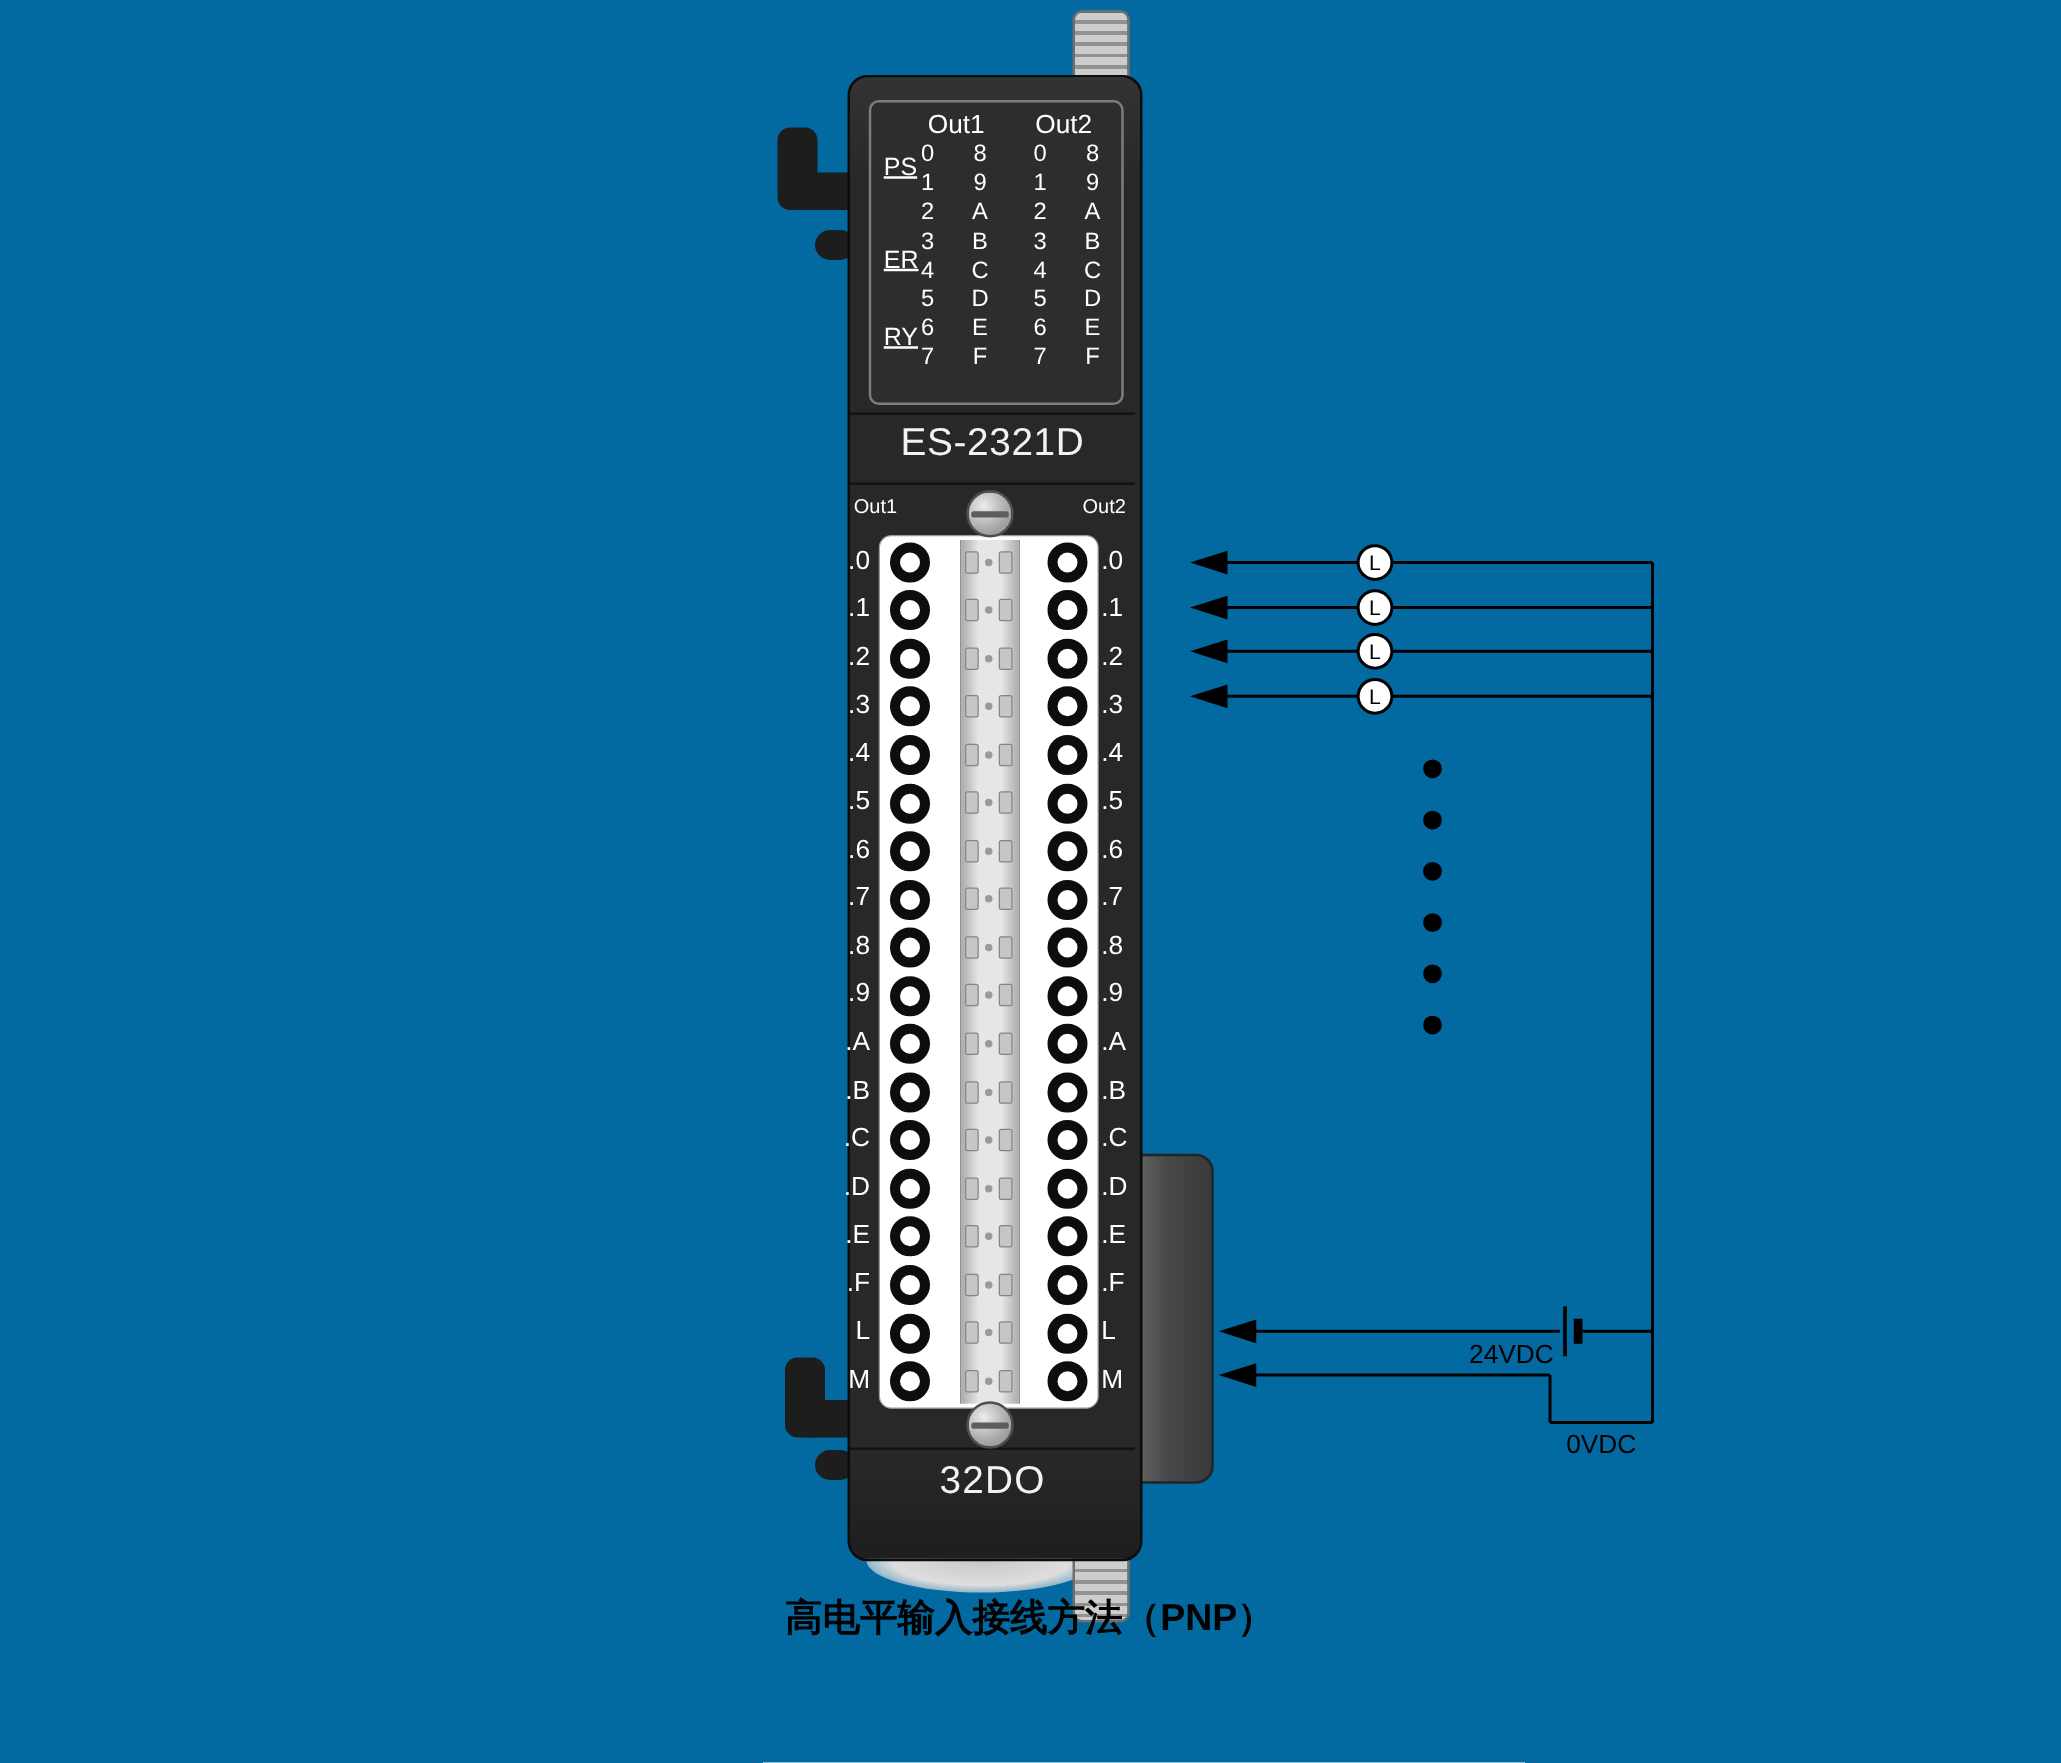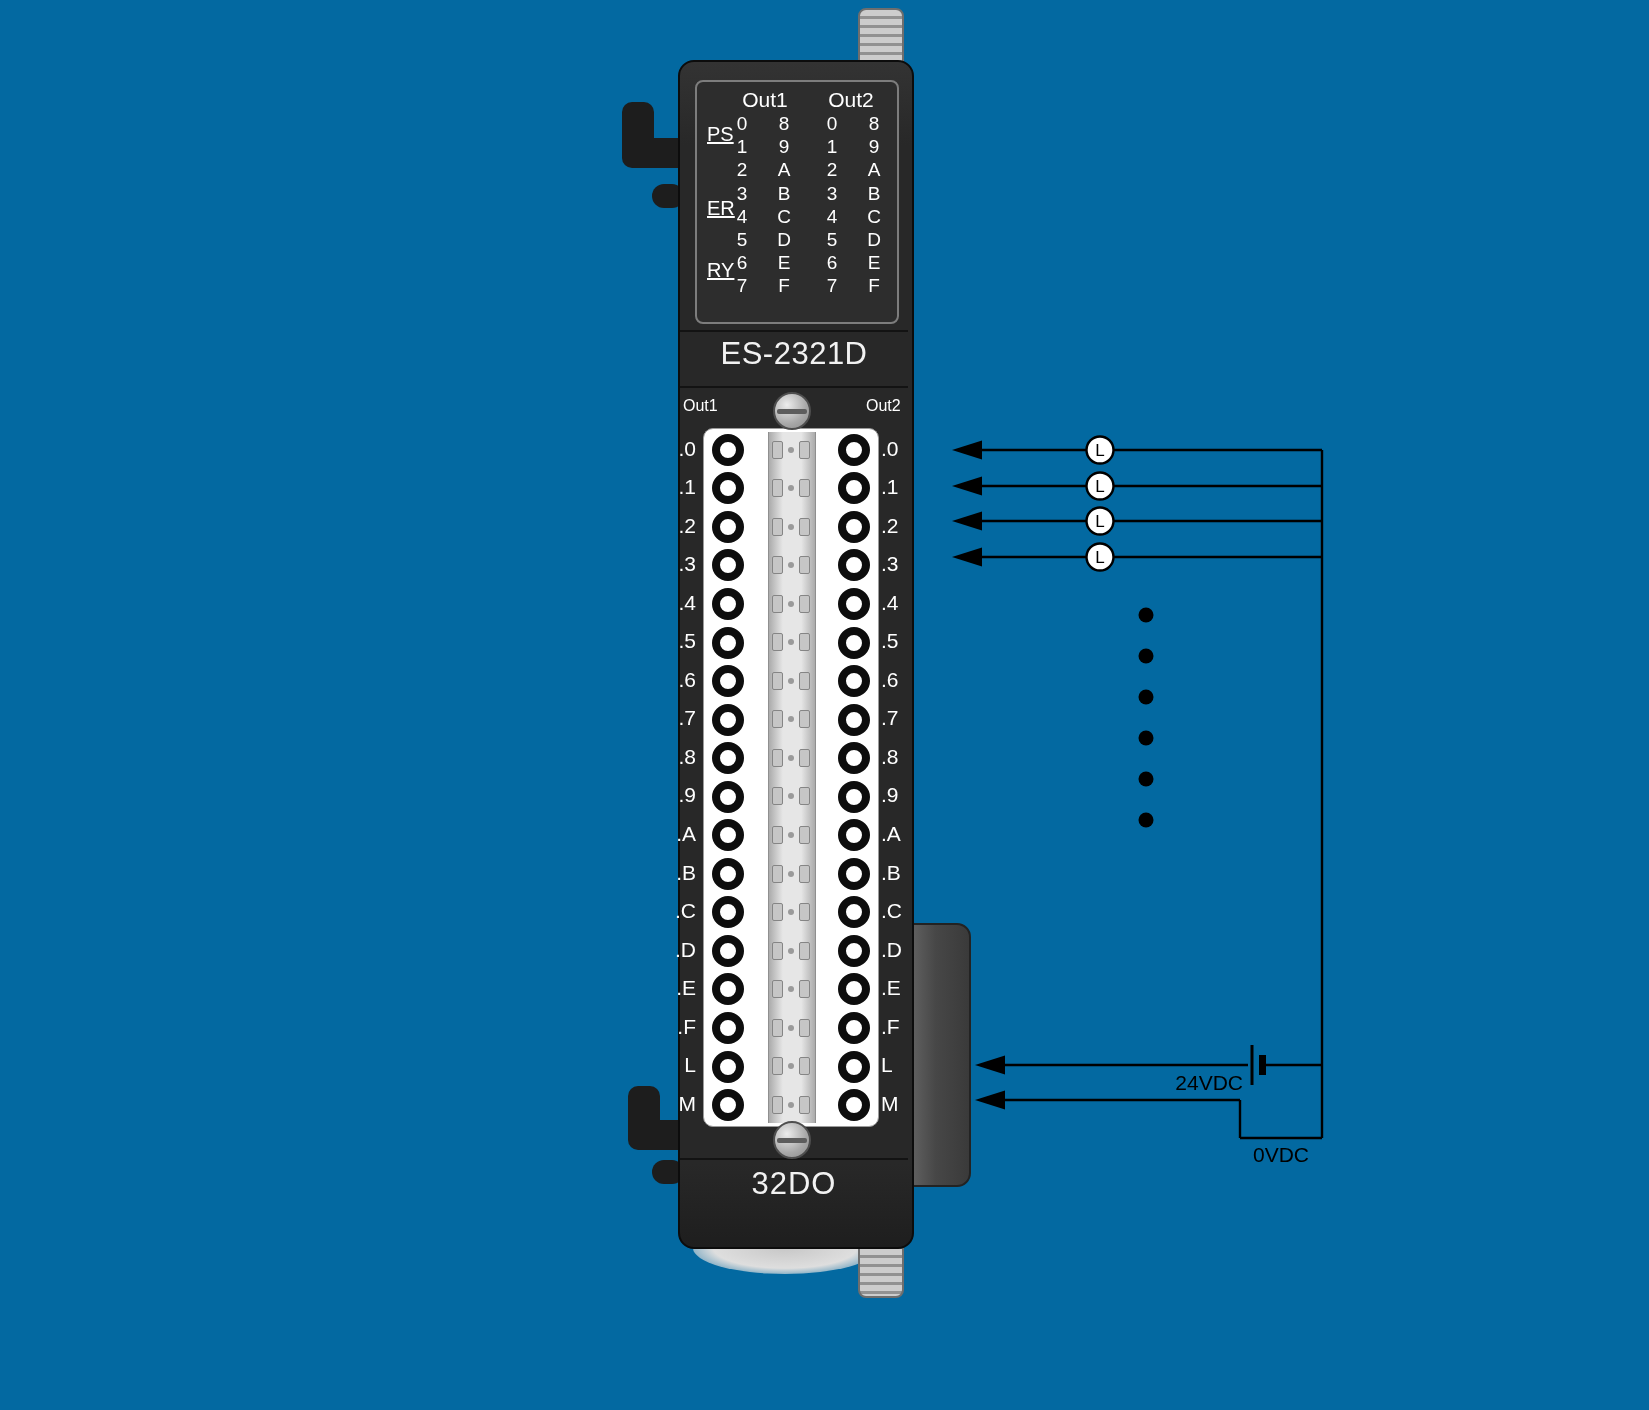--- a/index.html
+++ b/index.html
@@ -329,13 +329,14 @@
       <rect x="1259" y="1055" width="7" height="20" fill="#000"></rect>
       <line x1="1266" y1="1065" x2="1322" y2="1065" stroke="#000" stroke-width="2.4"></line>
       <text x="1243" y="1090" text-anchor="end" font-size="21" fill="#000">24VDC</text>
       <polygon points="975,1100 1005,1090.5 1005,1109.5" fill="#000"></polygon>
       <line x1="1003" y1="1100" x2="1240" y2="1100" stroke="#000" stroke-width="2.4"></line>
       <line x1="1240" y1="1100" x2="1240" y2="1138" stroke="#000" stroke-width="2.4"></line>
       <line x1="1240" y1="1138" x2="1322" y2="1138" stroke="#000" stroke-width="2.4"></line>
       <text x="1281" y="1162" text-anchor="middle" font-size="21" fill="#000">0VDC</text>
     </svg>
 
+  <div class="abs caption">高电平输入接线方法（PNP）</div>
 </div>
 
 </body></html>

